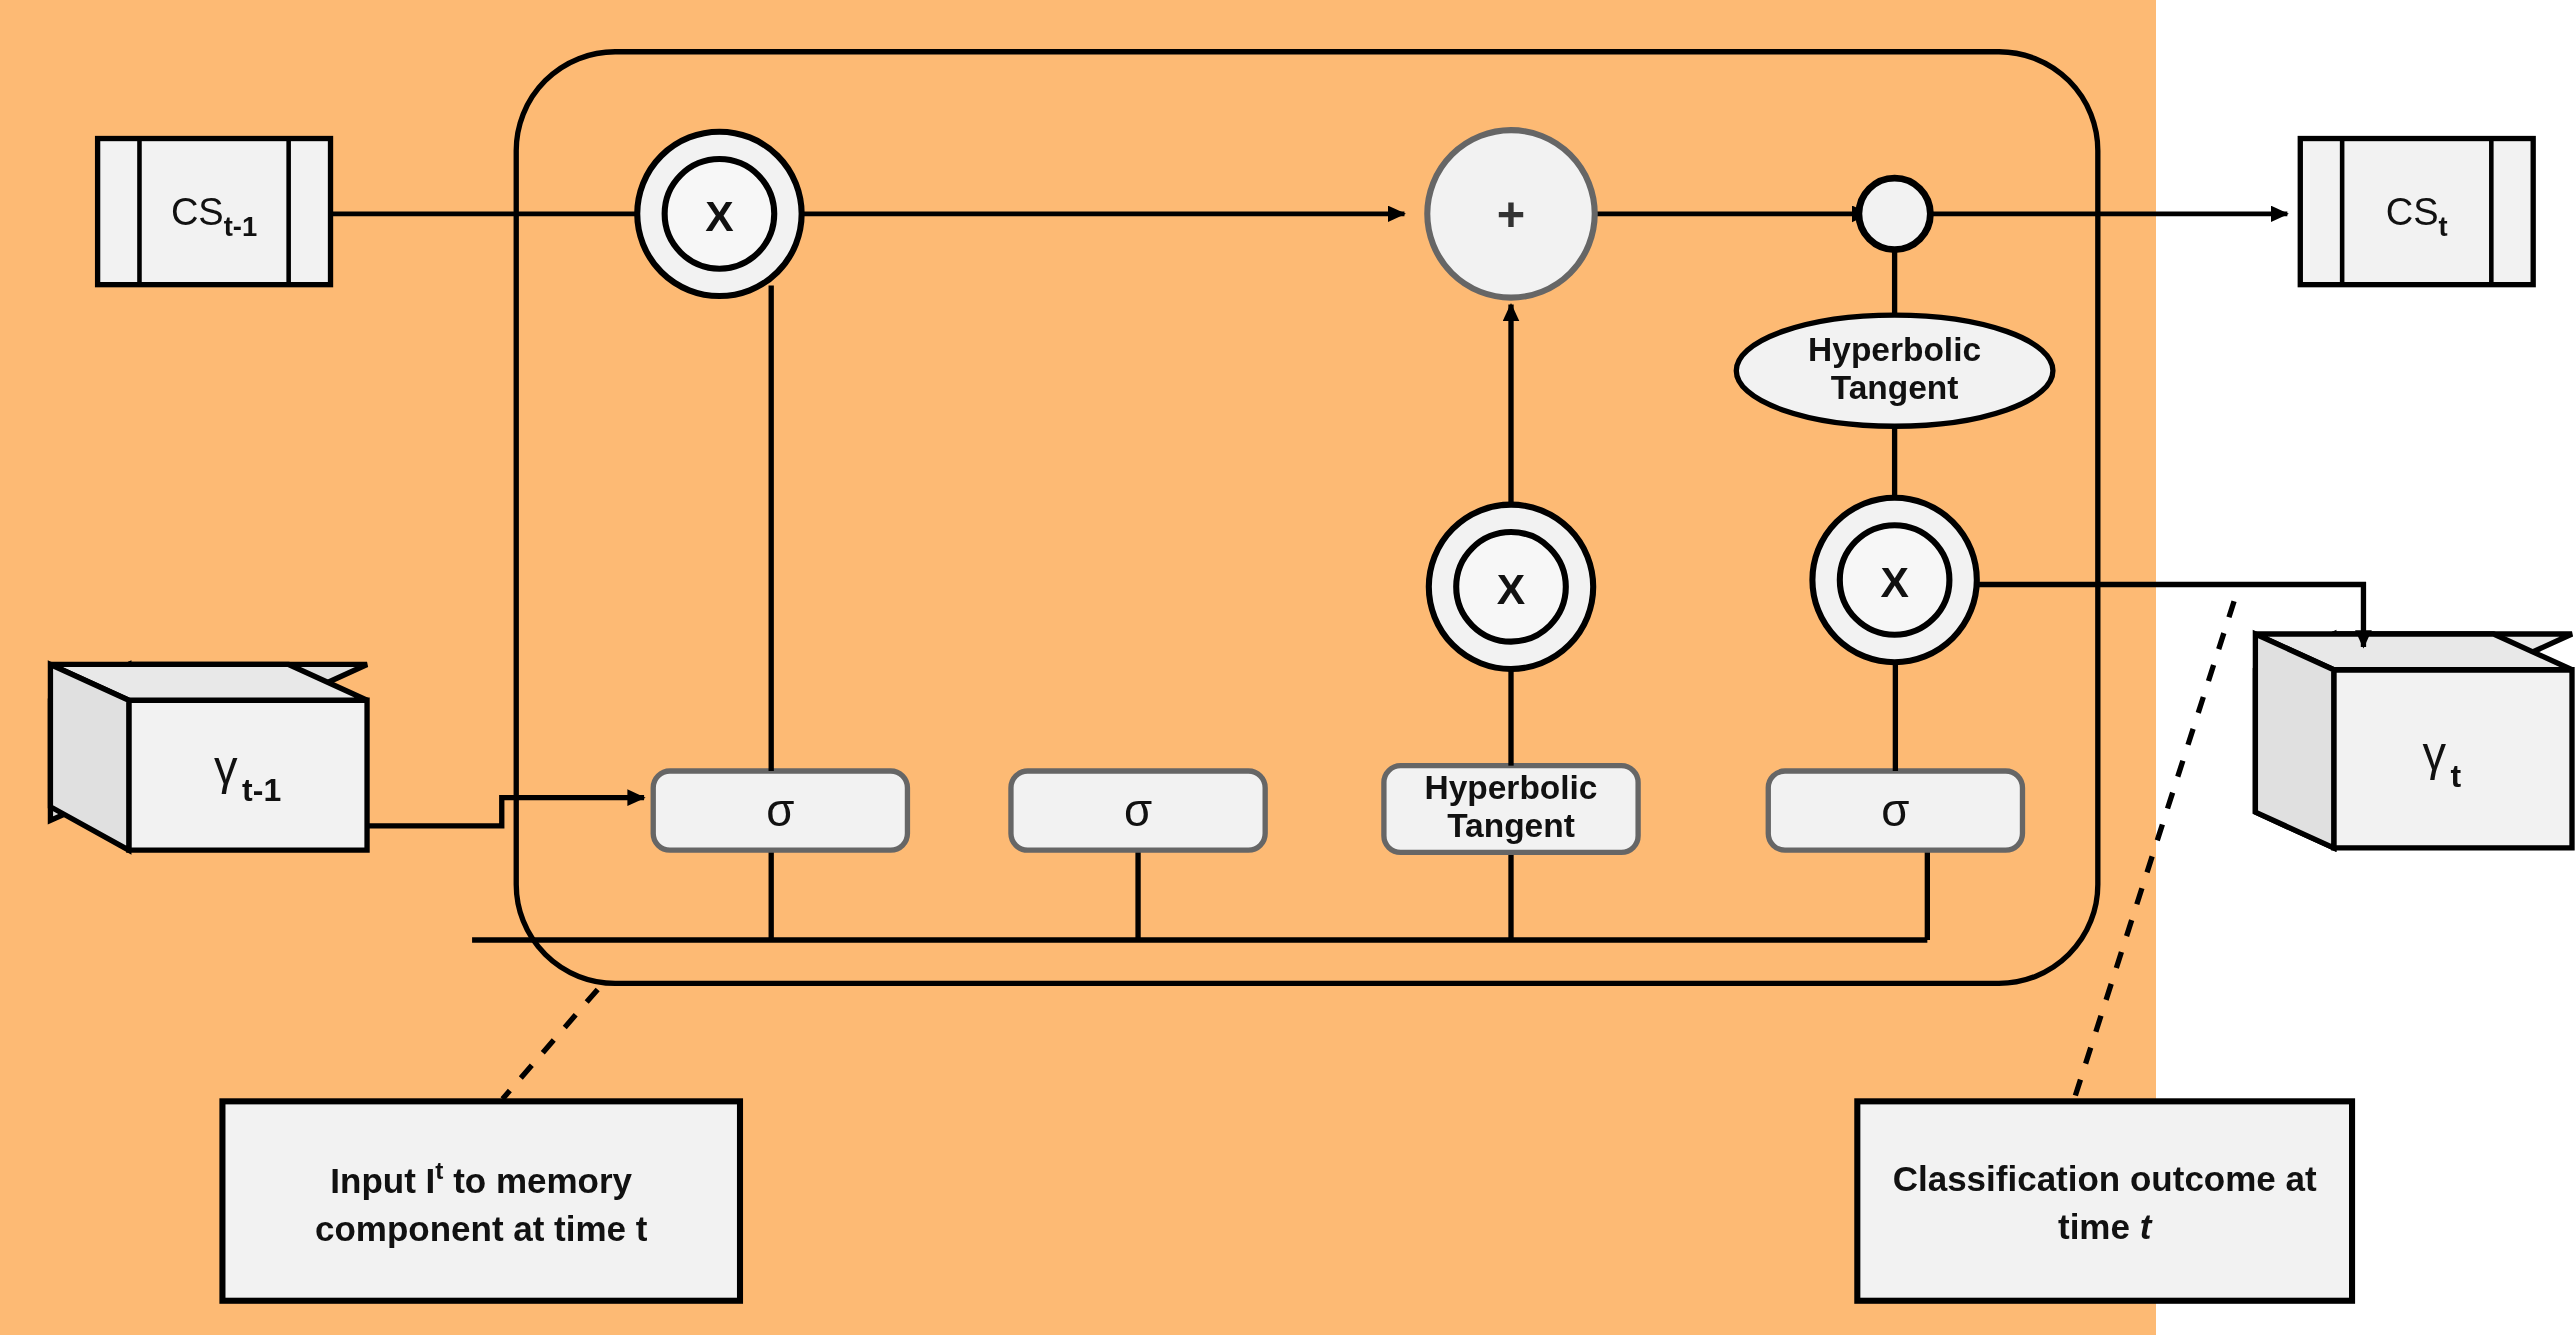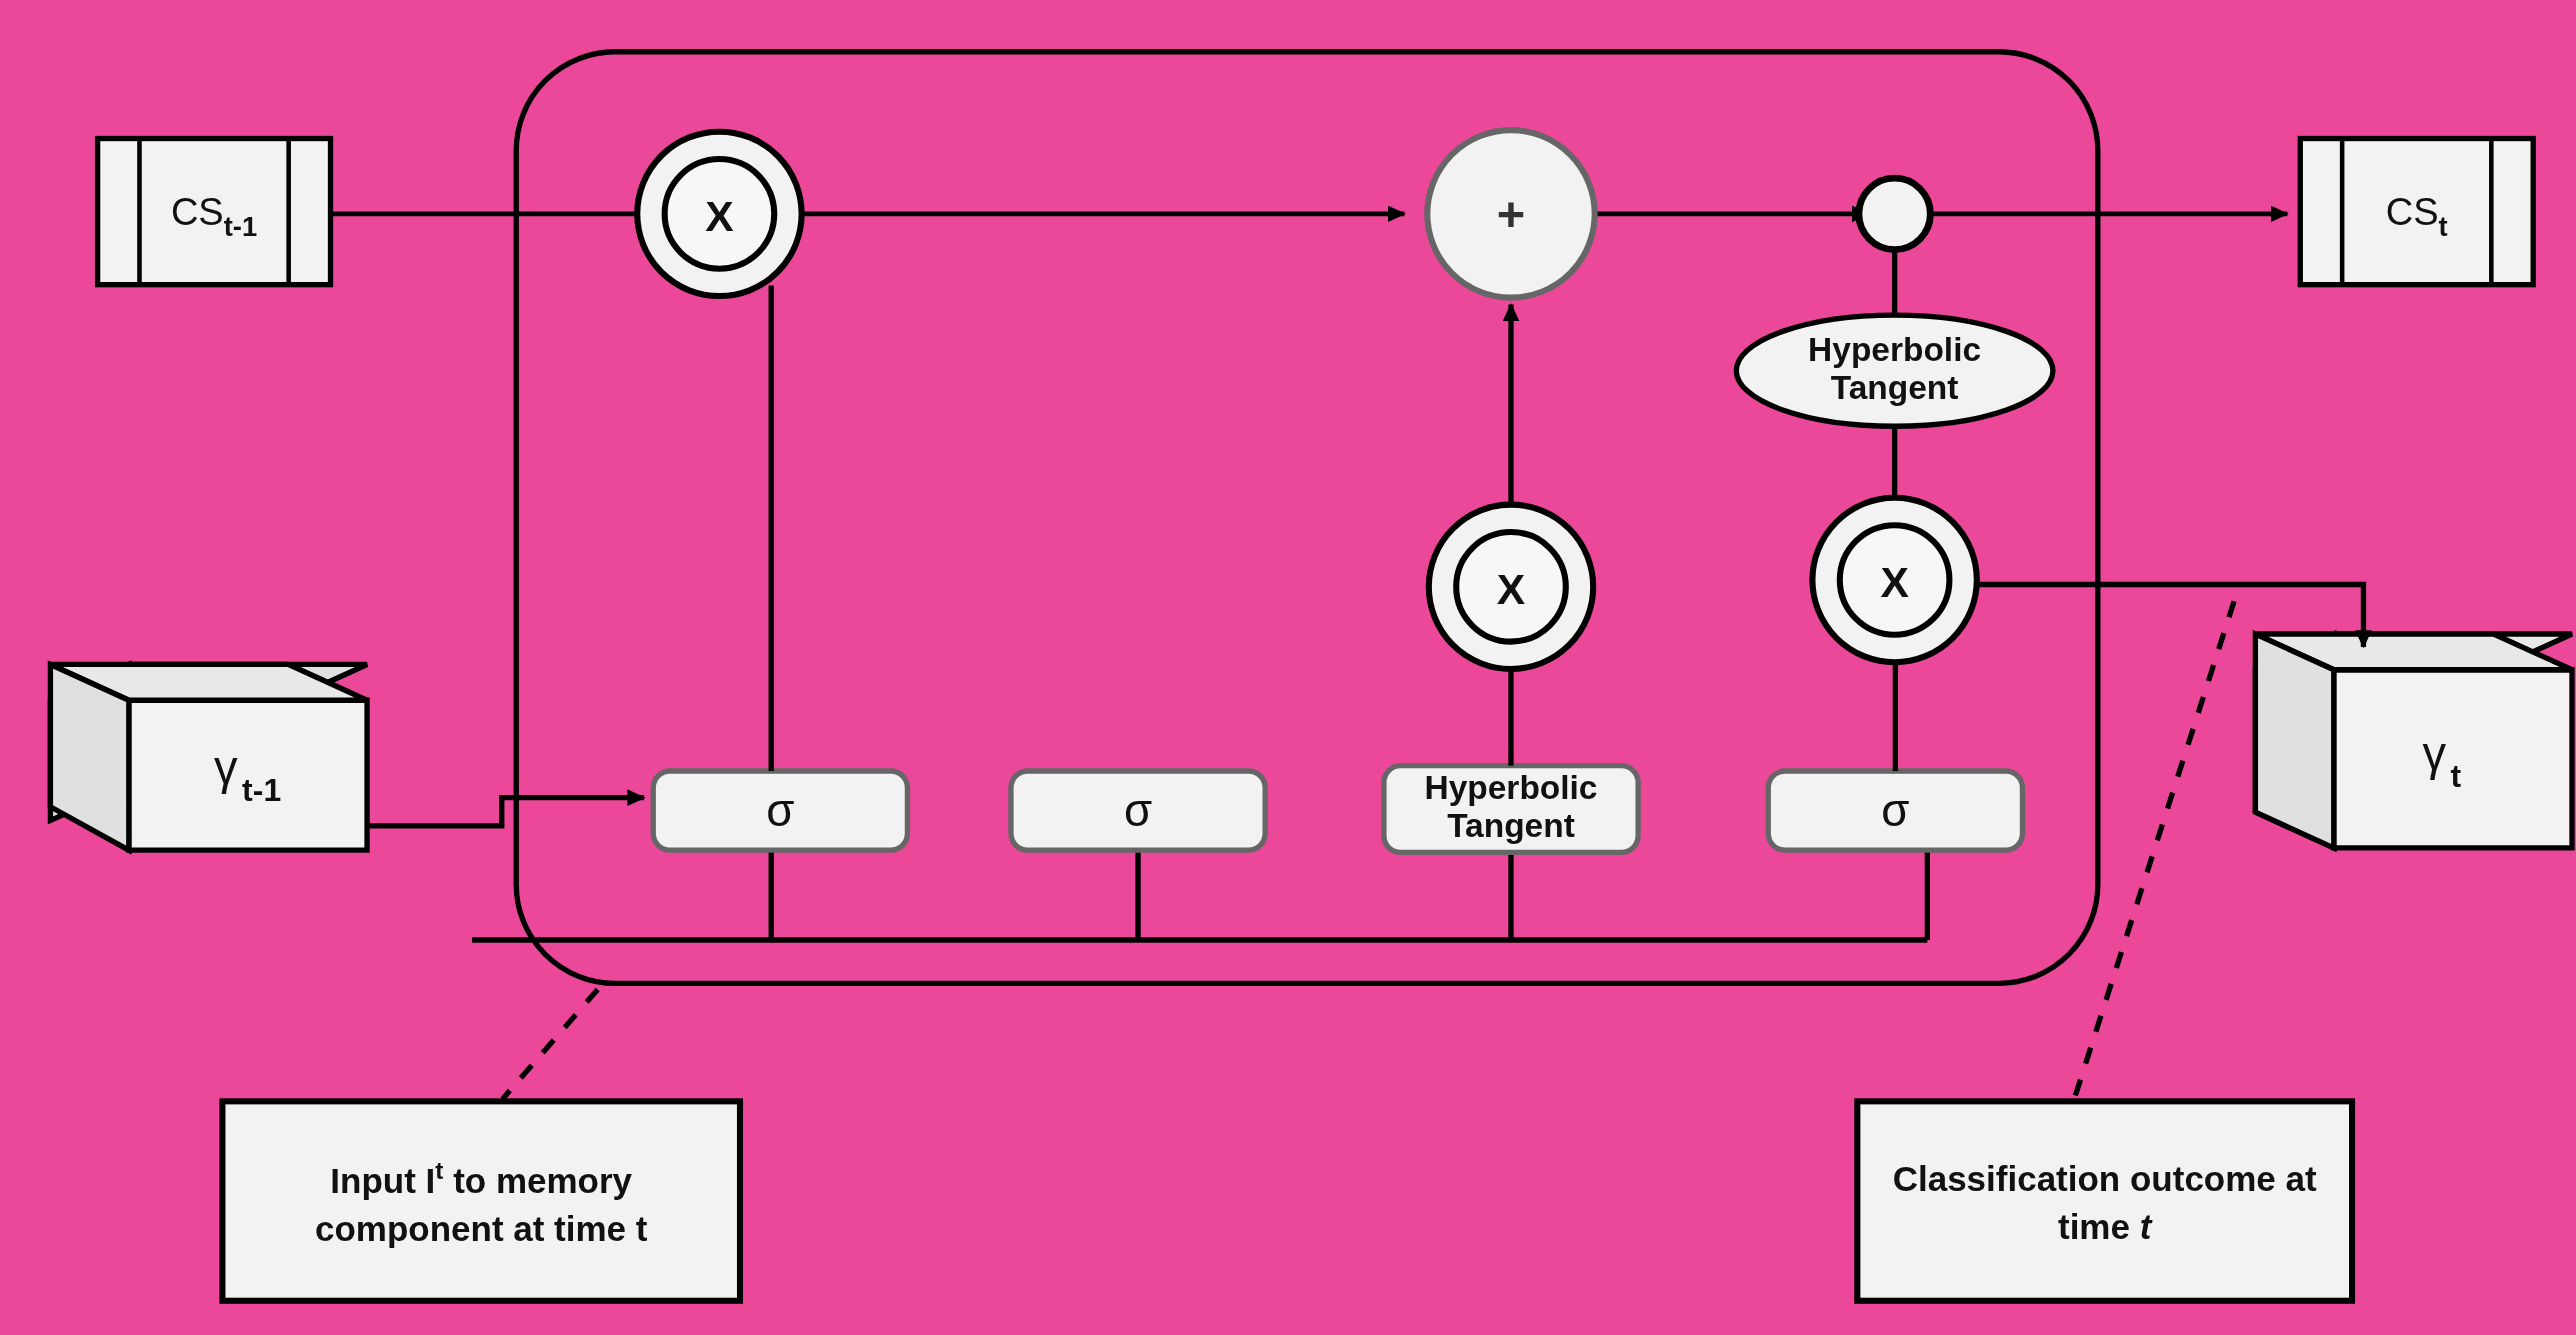--- a/index.html
+++ b/index.html
@@ -8,23 +8,23 @@
     background: #ffffff;
   }
   body {
     width: 2576px;
     height: 1335px;
     font-family: "Liberation Sans", sans-serif;
     overflow: hidden;
   }
   #diagram-root {
     position: relative;
-    width: 2576px;
+    width: 2156px;
     height: 1335px;
-    background: #ec4899;
+    background: #fdba74;
   }
   svg.canvas {
     position: absolute;
     top: 0; left: 0;
     width: 2576px;
     height: 1335px;
     display: block;
   }
   text { font-family: "Liberation Sans", sans-serif; }
   .lbl-strong { font-weight: bold; }

